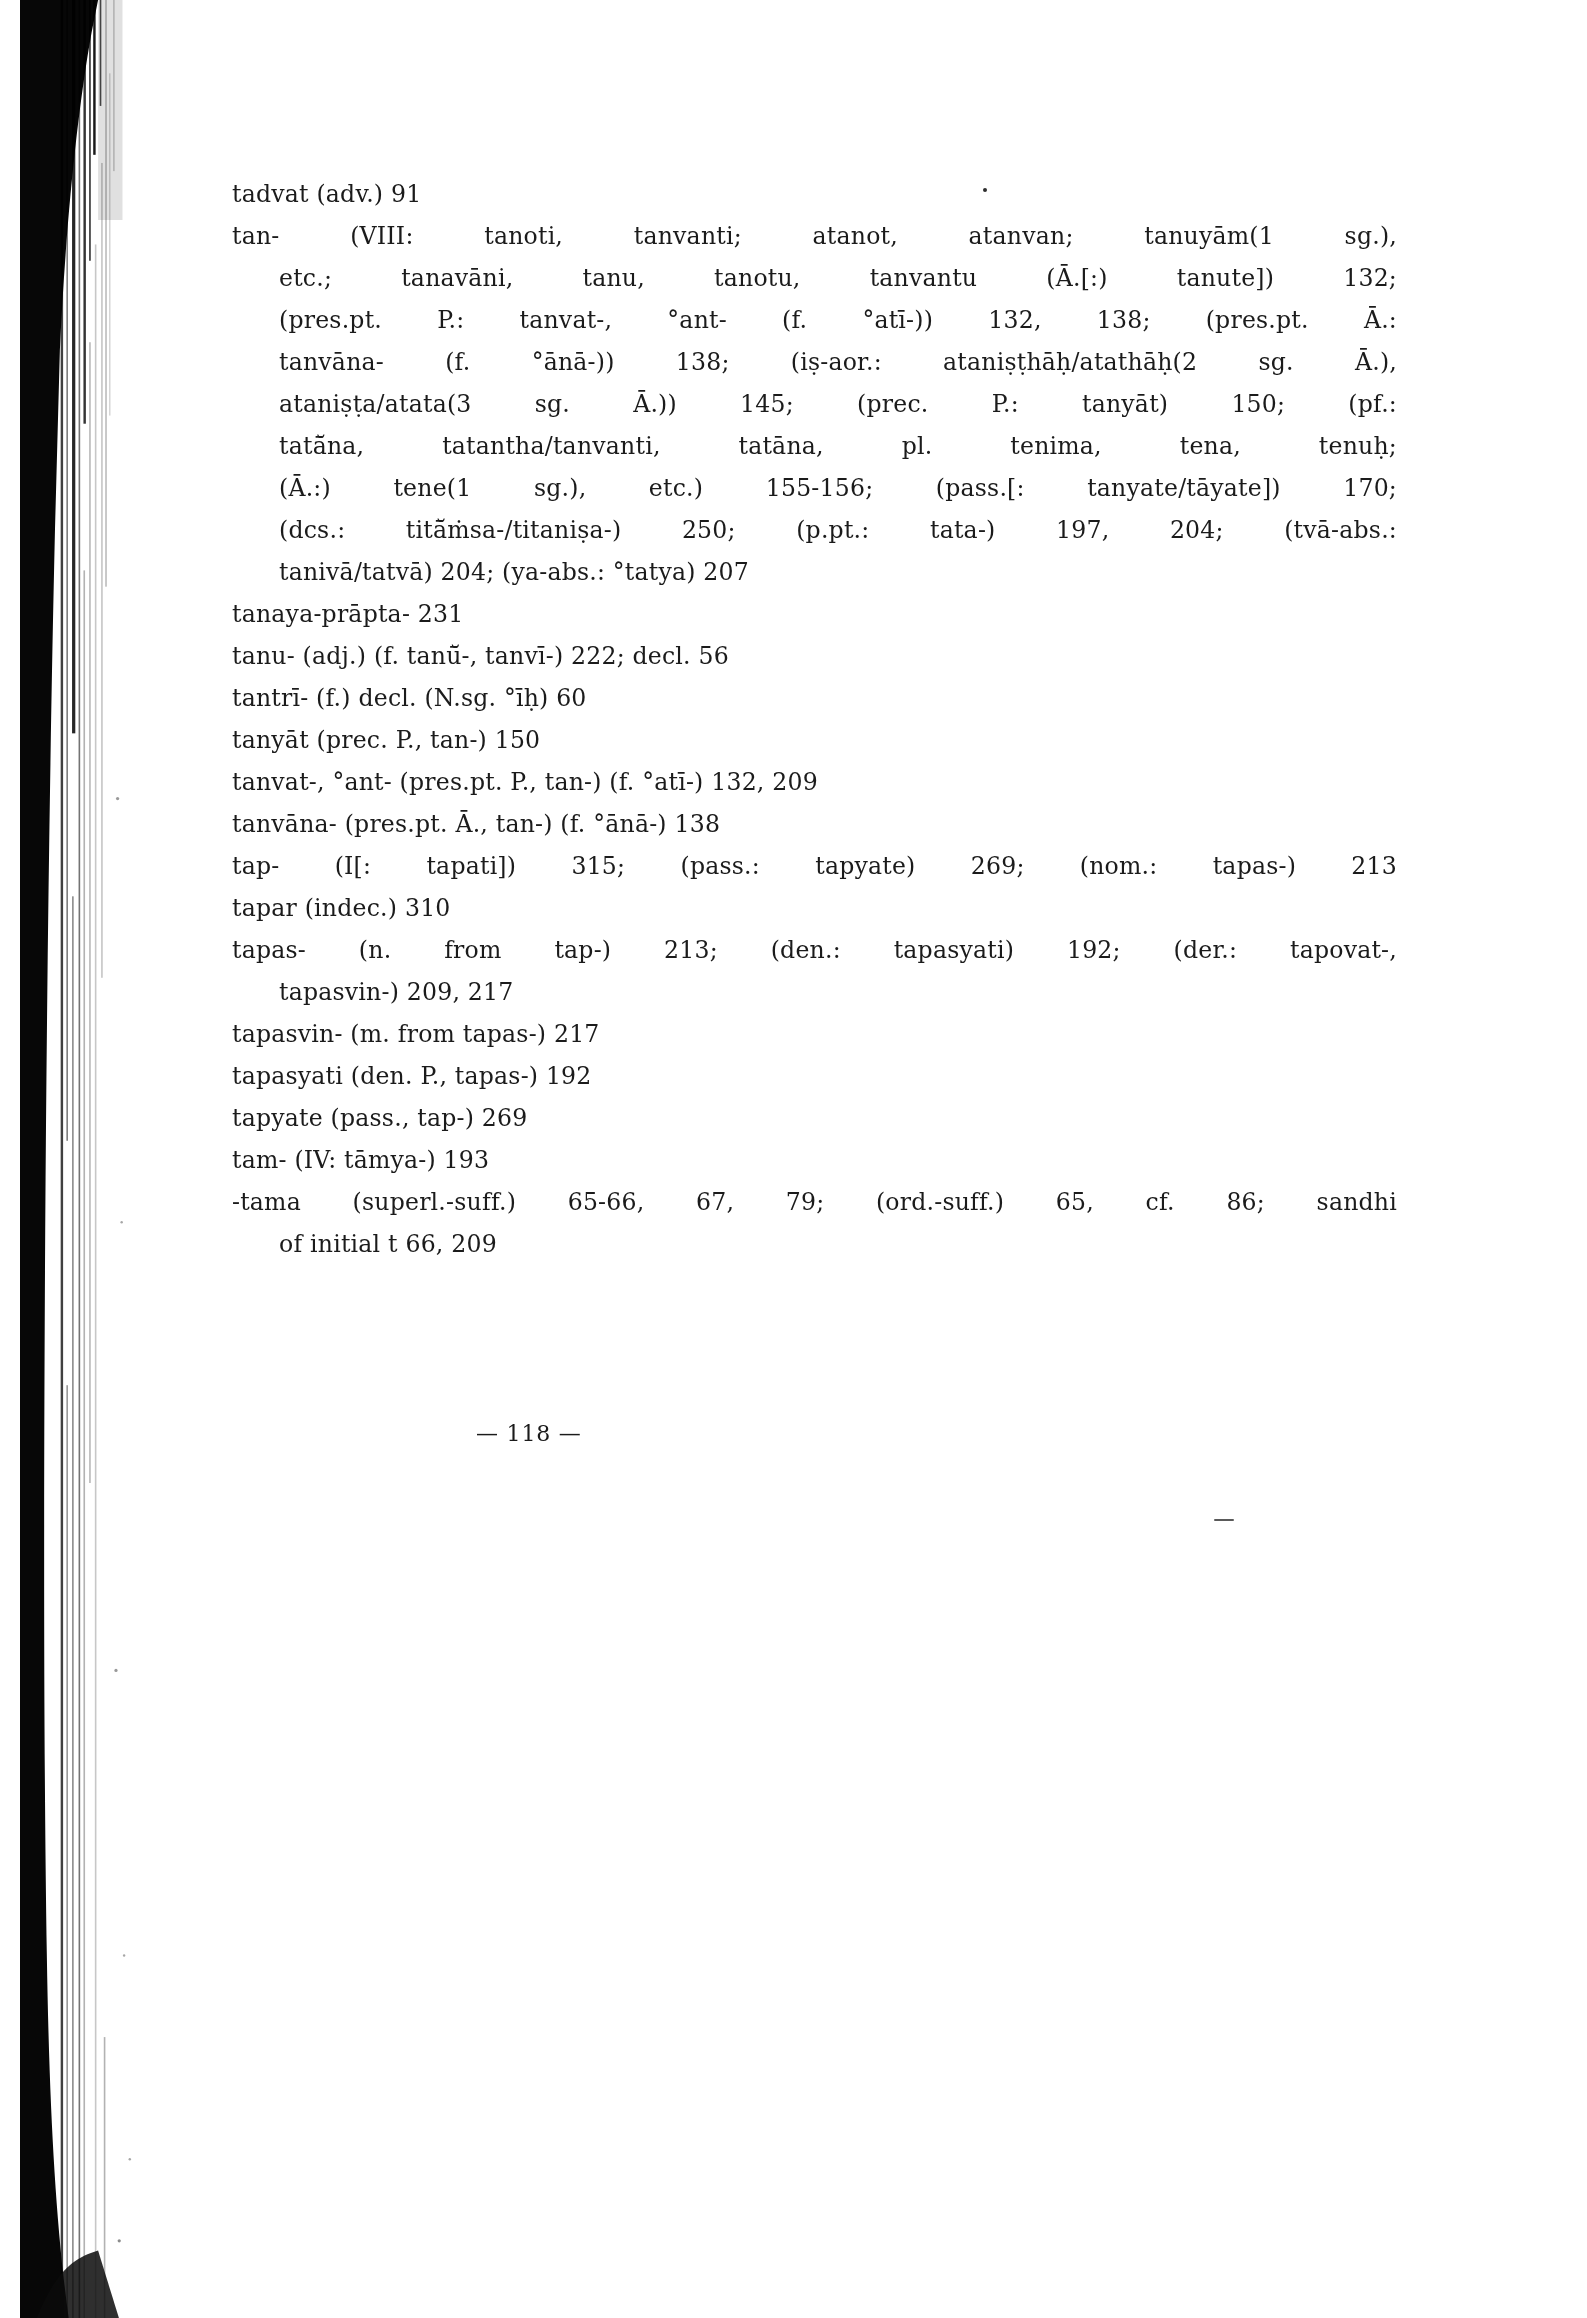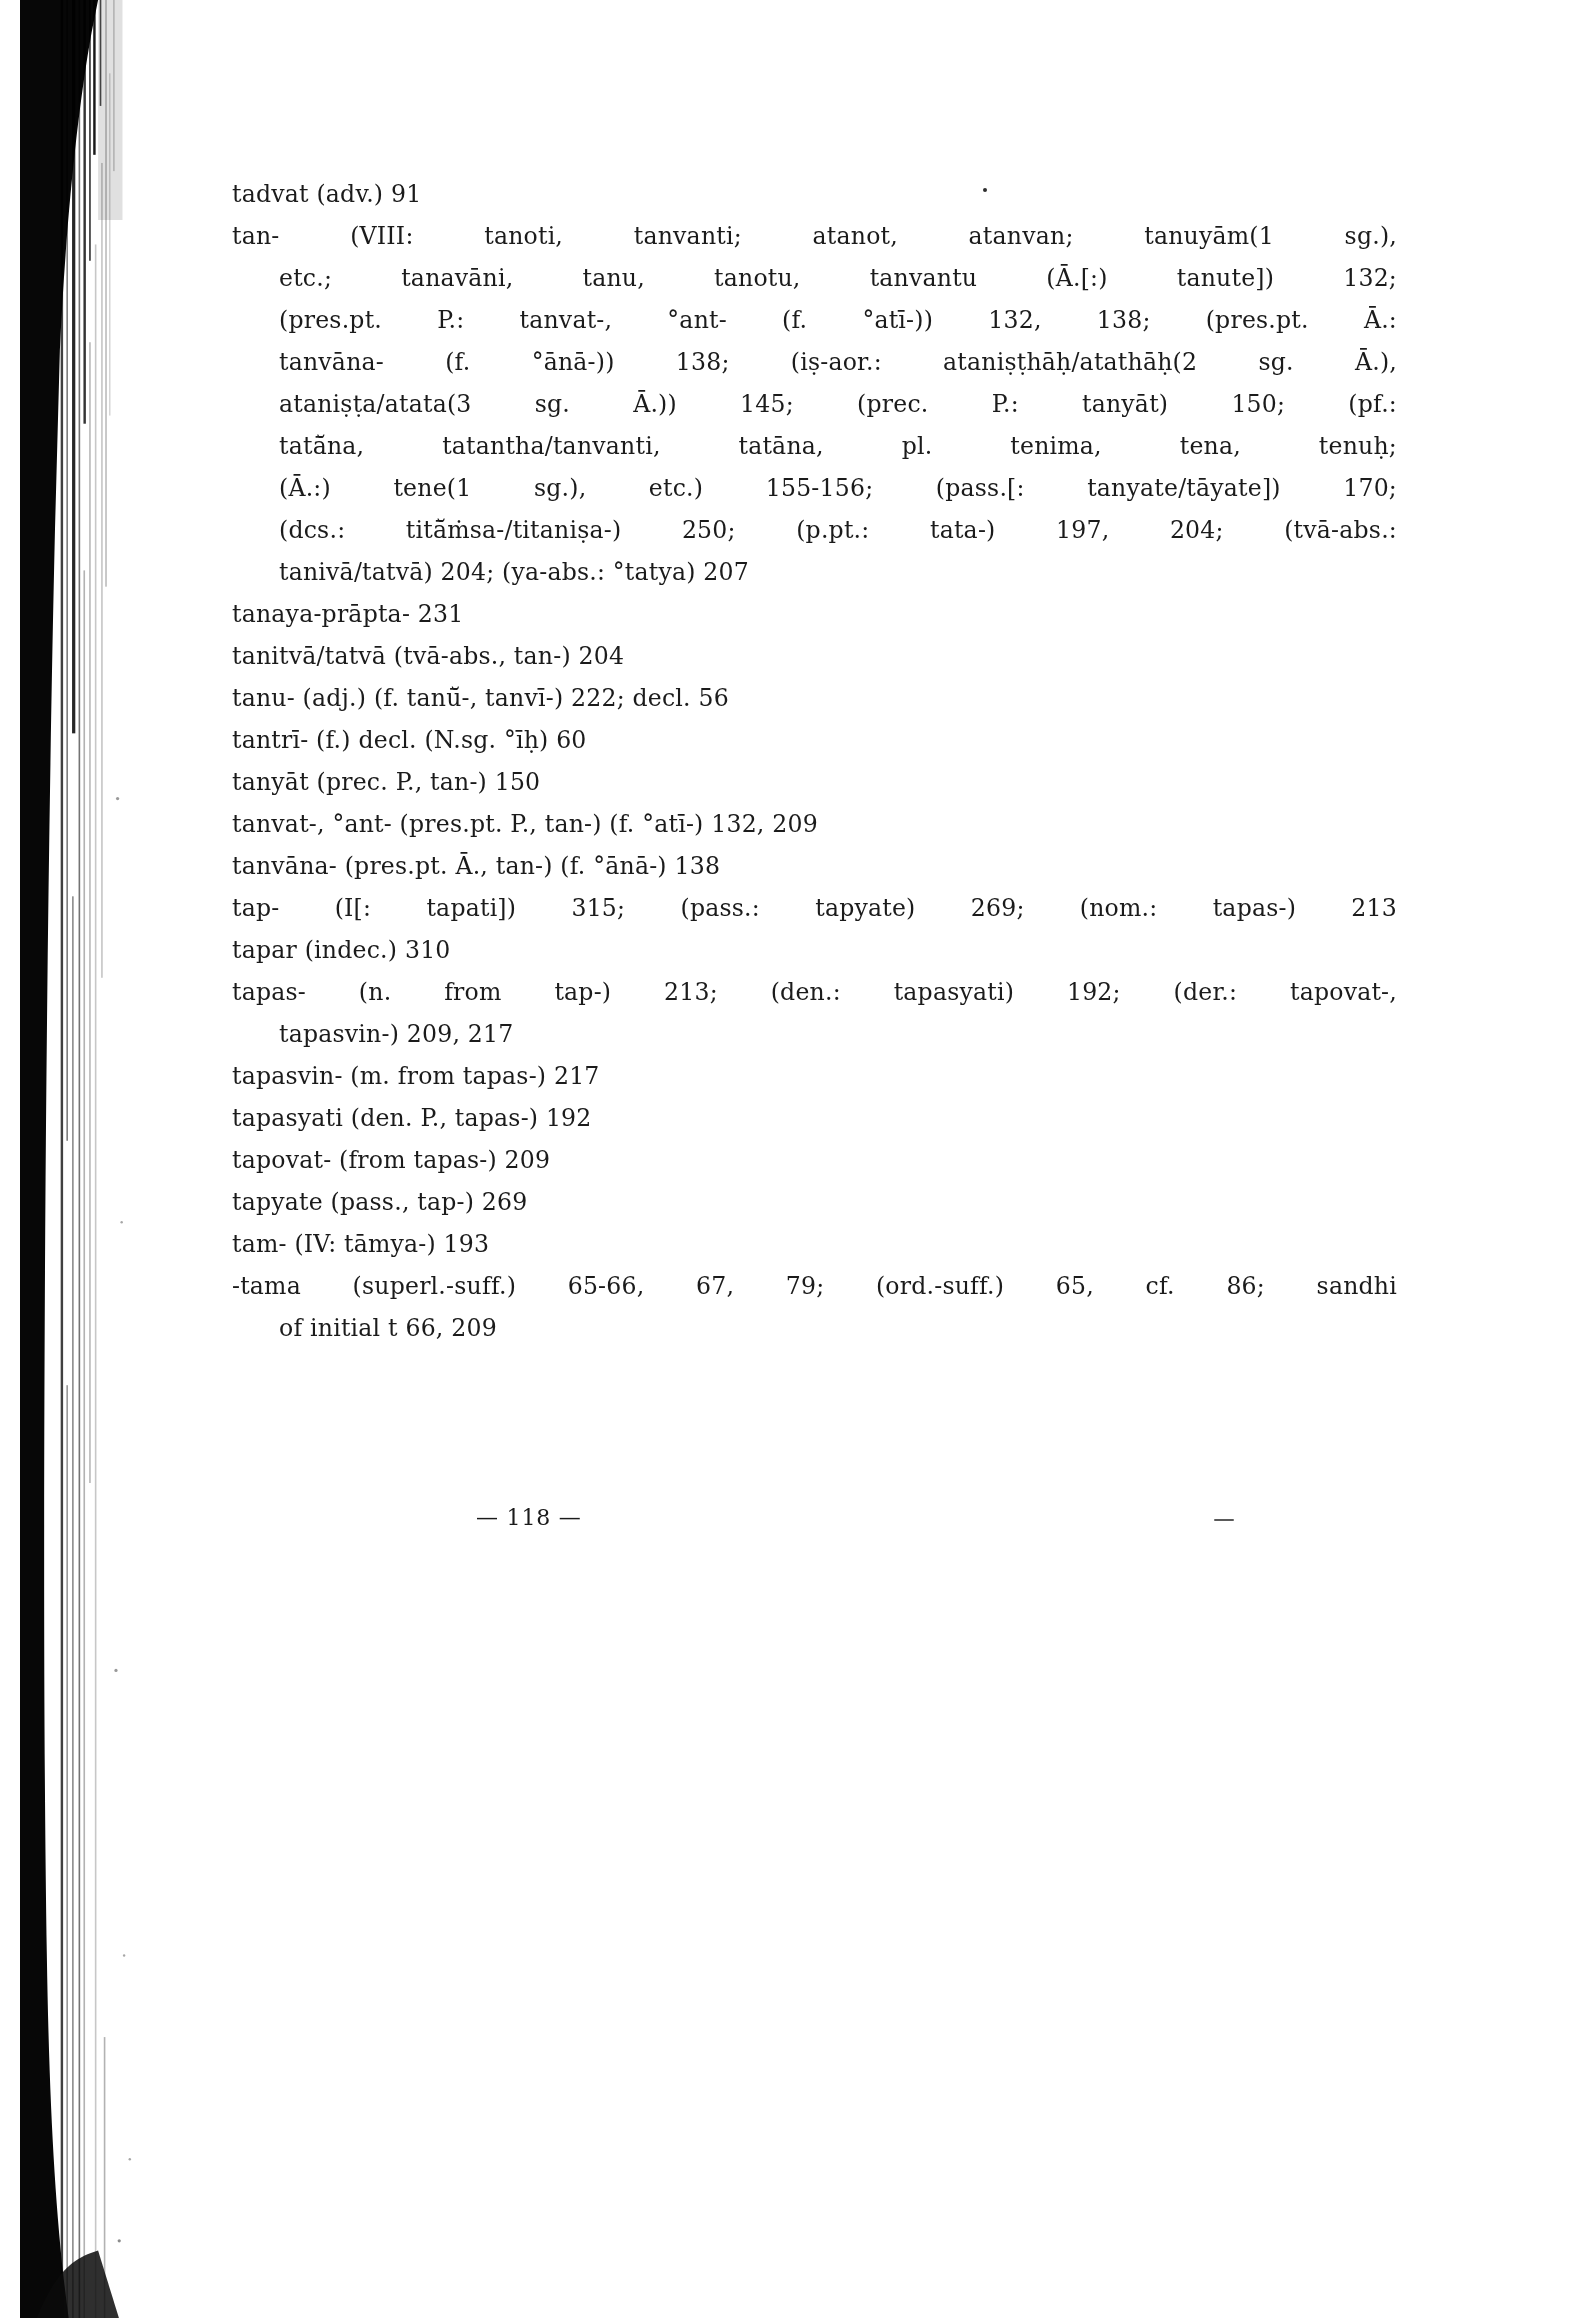--- a/index.html
+++ b/index.html
@@ -110,23 +110,20 @@
           <div class="line cont just">ataniṣṭa/atata(3 sg. Ā.)) 145; (prec. P.: tanyāt) 150; (pf.:</div>
           <div class="line cont just">tatā̆na, tatantha/tanvanti, tatāna, pl. tenima, tena, tenuḥ;</div>
           <div class="line cont just">(Ā.:) tene(1 sg.), etc.) 155-156; (pass.[: tanyate/tāyate]) 170;</div>
           <div class="line cont just">(dcs.: titā̆ṁsa-/titaniṣa-) 250; (p.pt.: tata-) 197, 204; (tvā-abs.:</div>
           <div class="line cont">tanivā/tatvā) 204; (ya-abs.: °tatya) 207</div>
         </div>
         <div class="entry">
           <div class="line">tanaya-prāpta- 231</div>
         </div>
         <div class="entry">
-          <div class="line">tanitvā/tatvā (tvā-abs., tan-) 204</div>
-        </div>
-        <div class="entry">
           <div class="line">tanu- (adj.) (f. tanū̆-, tanvī-) 222; decl. 56</div>
         </div>
         <div class="entry">
           <div class="line">tantrī- (f.) decl. (N.sg. °īḥ) 60</div>
         </div>
         <div class="entry">
           <div class="line">tanyāt (prec. P., tan-) 150</div>
         </div>
         <div class="entry">
           <div class="line">tanvat-, °ant- (pres.pt. P., tan-) (f. °atī-) 132, 209</div>
@@ -144,23 +141,20 @@
           <div class="line just">tapas- (n. from tap-) 213; (den.: tapasyati) 192; (der.: tapovat-,</div>
           <div class="line cont">tapasvin-) 209, 217</div>
         </div>
         <div class="entry">
           <div class="line">tapasvin- (m. from tapas-) 217</div>
         </div>
         <div class="entry">
           <div class="line">tapasyati (den. P., tapas-) 192</div>
         </div>
         <div class="entry">
-          <div class="line">tapovat- (from tapas-) 209</div>
-        </div>
-        <div class="entry">
           <div class="line">tapyate (pass., tap-) 269</div>
         </div>
         <div class="entry">
           <div class="line">tam- (IV: tāmya-) 193</div>
         </div>
         <div class="entry">
           <div class="line just">-tama (superl.-suff.) 65-66, 67, 79; (ord.-suff.) 65, cf. 86; sandhi</div>
           <div class="line cont">of initial t 66, 209</div>
         </div>
       </div>

